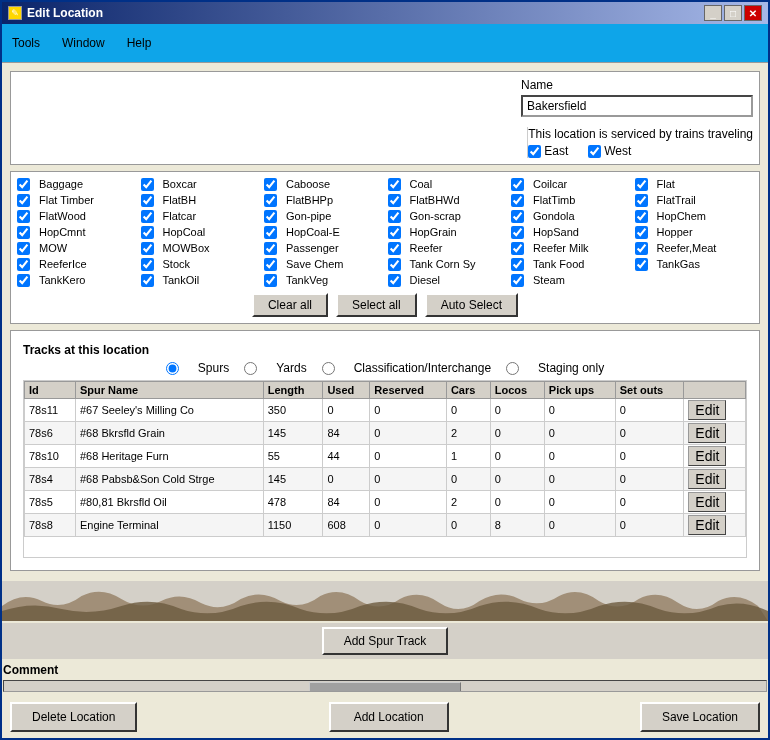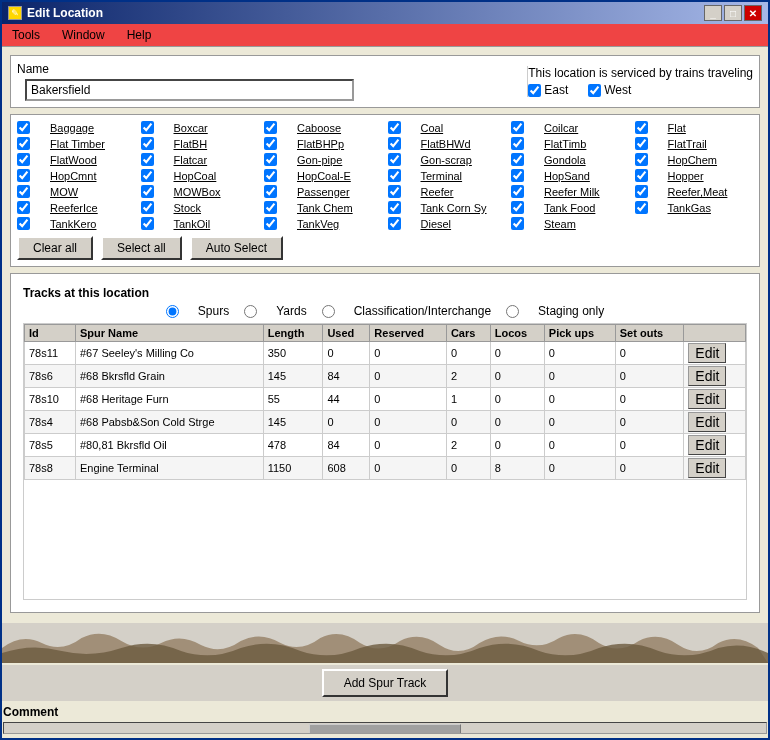--- a/index.html
+++ b/index.html
@@ -49,22 +49,22 @@
       border: 1px solid #666;
       font-size: 10px;
       cursor: pointer;
       display: flex;
       align-items: center;
       justify-content: center;
       font-weight: bold;
     }
     .title-btn.close { background: #cc0000; color: white; }
     .menubar {
-      background: #ef4444;
-      padding: 2px 4px;
+      background: #0ea5e9;
+      padding: 10px 4px;
       display: flex;
       gap: 10px;
       border-bottom: 1px solid #999;
     }
     .menubar-item {
       padding: 2px 6px;
       cursor: pointer;
       font-size: 12px;
     }
     .content {
@@ -76,34 +76,34 @@
       overflow: hidden;
     }
     .section-box {
       border: 1px solid #999;
       background: white;
       padding: 6px;
     }
     .name-row {
       display: flex;
       gap: 10px;
-      align-items: center;
+      align-items: flex-end;
+      flex-direction: column;
     }
     .name-section {
       flex: 1;
     }
     .name-label { font-size: 12px; margin-bottom: 3px; }
     .name-input {
-      width: 329px;
+      width: 232px;
       height: 22px;
       border: 2px inset #999;
       padding: 2px 4px;
       font-size: 12px;
       background: white;
-      margin-left: 8px;
     }
     .travel-section {
       border-left: 1px solid #ccc;
     }
     .travel-title { font-size: 12px; margin-bottom: 3px; }
     .travel-checkboxes { display: flex; gap: 20px; }
     .checkbox-item {
       display: flex;
       align-items: center;
       gap: 3px;
@@ -114,29 +114,29 @@
       font-weight: bold;
       margin-bottom: 5px;
     }
     .rolling-stock-grid {
       display: grid;
       grid-template-columns: repeat(6, 1fr);
       gap: 3px 5px;
     }
     .stock-item {
       display: flex;
-      align-items: flex-end;
-      gap: 20px;
+      align-items: flex-start;
+      gap: 9px;
       font-size: 11px;
       white-space: nowrap;
-      text-decoration: underline;
     }
     .stock-item input[type=checkbox] { margin: 0; }
     .button-row {
       display: flex;
+      justify-content: center;
       gap: 8px;
       margin-top: 6px;
     }
     .btn {
       padding: 3px 14px;
       background: #d4d0c8;
       border: 2px outset #fff;
       border-bottom-color: #888;
       border-right-color: #888;
       font-size: 12px;
@@ -406,21 +406,21 @@
         <label class="stock-item">
             <input type="checkbox" checked="" style="">
             <span>HopCoal</span>
           </label>
         <label class="stock-item">
             <input type="checkbox" checked="" style="">
             <span>HopCoal-E</span>
           </label>
         <label class="stock-item">
             <input type="checkbox" checked="" style="">
-            <span>Terminal</span>
+            <span>HopGrain</span>
           </label>
         <label class="stock-item">
             <input type="checkbox" checked="" style="">
             <span>HopSand</span>
           </label>
         <label class="stock-item">
             <input type="checkbox" checked="" style="">
             <span>Hopper</span>
           </label>
 
@@ -452,21 +452,21 @@
         <label class="stock-item">
             <input type="checkbox" checked="" style="">
             <span>ReeferIce</span>
           </label>
         <label class="stock-item">
             <input type="checkbox" checked="" style="">
             <span>Stock</span>
           </label>
         <label class="stock-item">
             <input type="checkbox" checked="" style="">
-            <span>Tank Chem</span>
+            <span>Save Chem</span>
           </label>
         <label class="stock-item">
             <input type="checkbox" checked="" style="">
             <span>Tank Corn Sy</span>
           </label>
         <label class="stock-item">
             <input type="checkbox" checked="" style="">
             <span>Tank Food</span>
           </label>
         <label class="stock-item">
@@ -630,14 +630,19 @@
     <button class="add-spur-btn">Add Spur Track</button>
   </div>
 
   <div class="comment-section">
     <div class="comment-label">Comment</div>
     <div class="comment-scrollbar">
       <div class="scrollbar-thumb"></div>
     </div>
   </div>
 
+  <div class="bottom-buttons">
+    <button class="bottom-btn">Delete Location</button>
+    <button class="bottom-btn">Add Location</button>
+    <button class="bottom-btn">Save Location</button>
+  </div>
 
 </div>
 
 </body></html>

